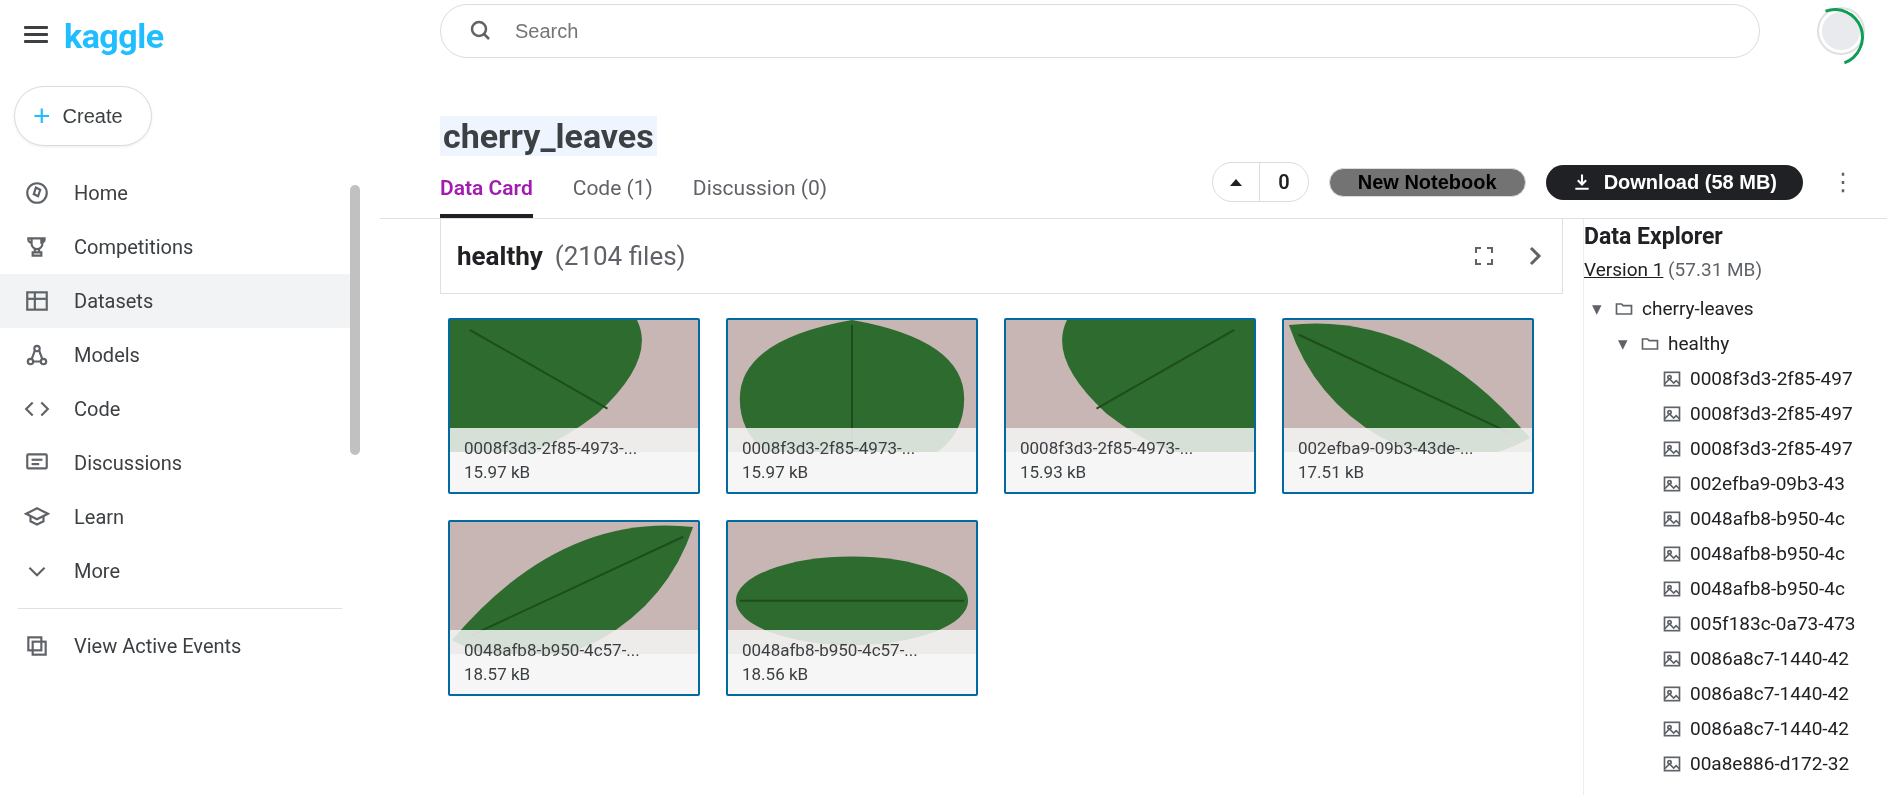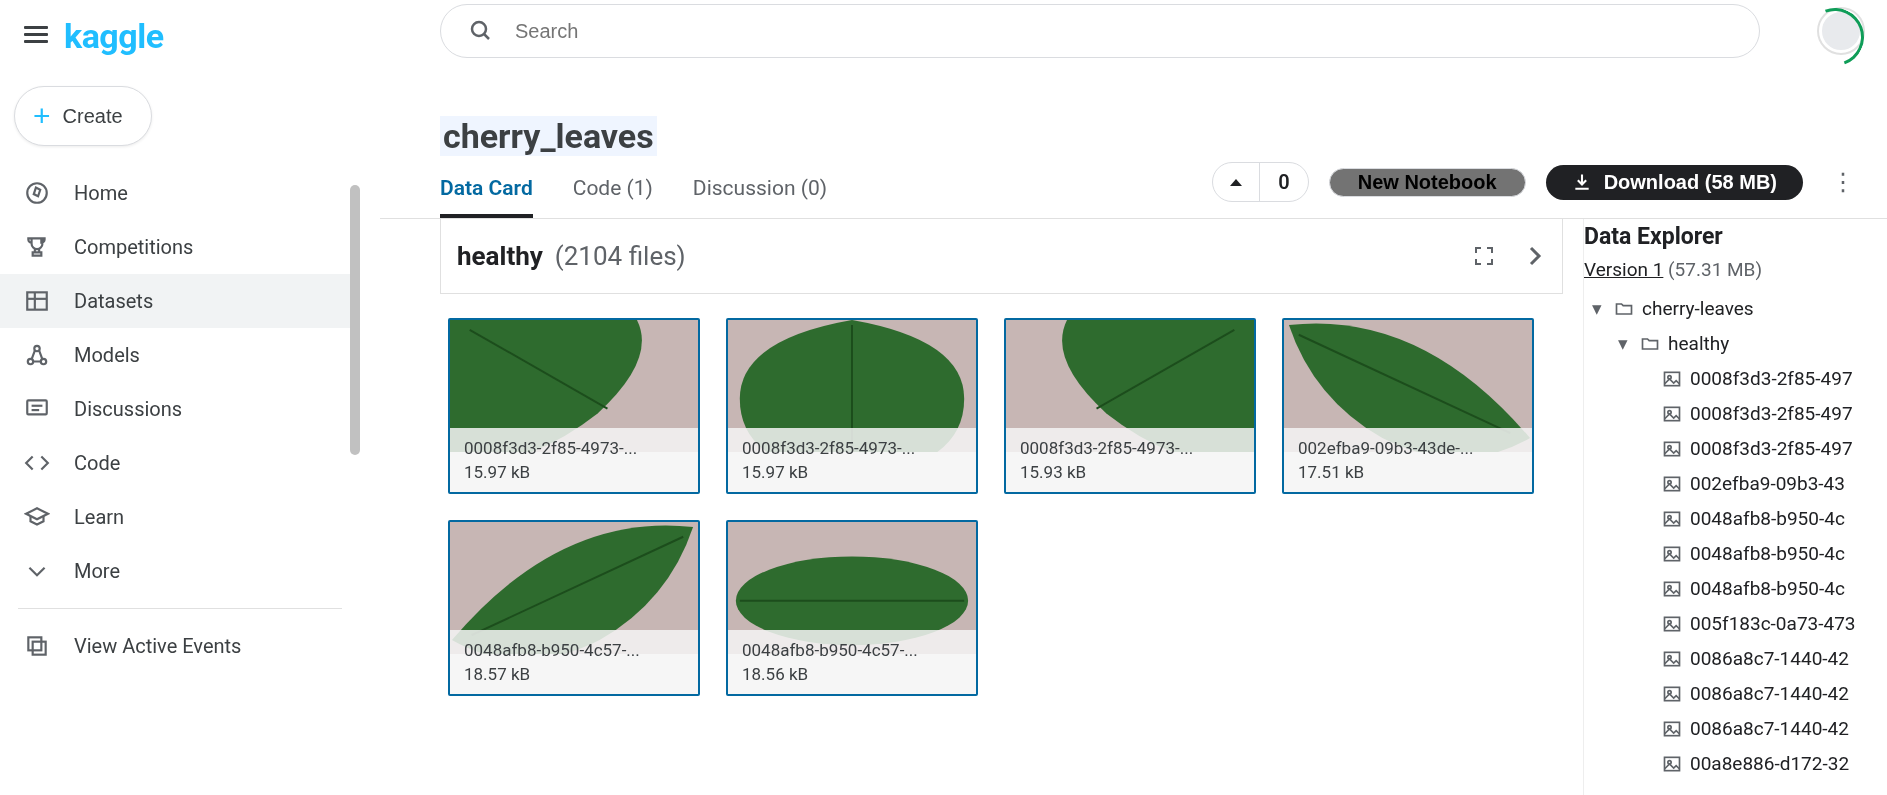--- a/index.html
+++ b/index.html
@@ -30,21 +30,21 @@
 .search-wrap { display: flex; align-items: center; gap: 22px; flex: 0 0 1320px; padding: 14px 28px; border: 1px solid #dadce0; border-radius: 32px; }
 .search-wrap input { border: none; outline: none; font-size: 20px; flex: 1; background: transparent; color: #5f6368; }
 .avatar { width: 44px; height: 44px; border-radius: 50%; background: #e8eaed; border: 3px solid #fff; box-shadow: 0 0 0 2px #e0e0e0; position: relative; margin-left: auto; }
 .avatar::after { content: ''; position: absolute; top: -4px; right: -4px; width: 52px; height: 52px; border: 3px solid transparent; border-top-color: #0f9d58; border-right-color: #0f9d58; border-radius: 50%; transform: rotate(25deg); }
 
 .header-row { display: flex; align-items: flex-end; padding: 12px 24px 0 60px; }
 .title-tabs { flex: 1; }
 .dataset-title { font-size: 34px; font-weight: 700; color: #3c4043; background: #cfe2ff55; display: inline-block; padding: 0 3px; margin-top: 42px; }
 .tabs { display: flex; gap: 40px; margin-top: 20px; }
 .tab { font-size: 21px; color: #5f6368; padding-bottom: 14px; cursor: pointer; border-bottom: 4px solid transparent; }
-.tab.active { color: #0369a1; font-weight: 600; border-bottom-color: #202124; }
+.tab.active { color: #a21caf; font-weight: 600; border-bottom-color: #202124; }
 .header-actions { display: flex; align-items: center; gap: 20px; padding-bottom: 14px; }
 .vote-pill { display: flex; align-items: center; border: 1px solid #dadce0; border-radius: 28px; overflow: hidden; }
 .vote-up { padding: 14px 16px; border-right: 1px solid #dadce0; cursor: pointer; }
 .vote-count { padding: 0 18px; font-size: 20px; font-weight: 600; }
 .btn-outline { padding: 2px 28px; border: 1px solid #dadce0; border-radius: 28px; background: #737373; font-size: 20px; font-weight: 600; cursor: pointer; }
 .btn-dark { padding: 6px 26px; border: none; border-radius: 28px; background: #202124; color: #fff; font-size: 20px; font-weight: 600; cursor: pointer; display: inline-flex; align-items: center; gap: 12px; }
 .kebab { font-size: 24px; color: #5f6368; cursor: pointer; padding: 8px; }
 
 .divider { border: none; border-top: 1px solid #e0e0e0; }
 
@@ -126,31 +126,31 @@
         <svg class="nav-icon" viewBox="0 0 24 24" fill="none" stroke="currentColor" stroke-width="2">
           <circle cx="6" cy="18" r="2.5"></circle>
           <circle cx="18" cy="18" r="2.5"></circle>
           <circle cx="12" cy="6" r="2.5"></circle>
           <path d="M10 8l-3 8M14 8l3 8M8 18h8"></path>
         </svg>
         <span>Models</span>
       </li>
       <li class="nav-item">
         <svg class="nav-icon" viewBox="0 0 24 24" fill="none" stroke="currentColor" stroke-width="2">
+          <path d="M8 6l-6 6 6 6M16 6l6 6-6 6"></path>
+        </svg>
+        <span>Code</span>
+      </li>
+      <li class="nav-item">
+        <svg class="nav-icon" viewBox="0 0 24 24" fill="none" stroke="currentColor" stroke-width="2">
           <rect x="3" y="4" width="18" height="13" rx="1"></rect>
           <line x1="7" y1="9" x2="17" y2="9"></line>
           <line x1="7" y1="13" x2="14" y2="13"></line>
         </svg>
         <span>Discussions</span>
-      </li>
-      <li class="nav-item">
-        <svg class="nav-icon" viewBox="0 0 24 24" fill="none" stroke="currentColor" stroke-width="2">
-          <path d="M8 6l-6 6 6 6M16 6l6 6-6 6"></path>
-        </svg>
-        <span>Code</span>
       </li>
       <li class="nav-item">
         <svg class="nav-icon" viewBox="0 0 24 24" fill="none" stroke="currentColor" stroke-width="2">
           <path d="M2 9l10-5 10 5-10 5z"></path>
           <path d="M6 11v5l6 3 6-3v-5"></path>
         </svg>
         <span>Learn</span>
       </li>
       <li class="nav-item">
         <svg class="nav-icon" viewBox="0 0 24 24" fill="none" stroke="currentColor" stroke-width="2">

